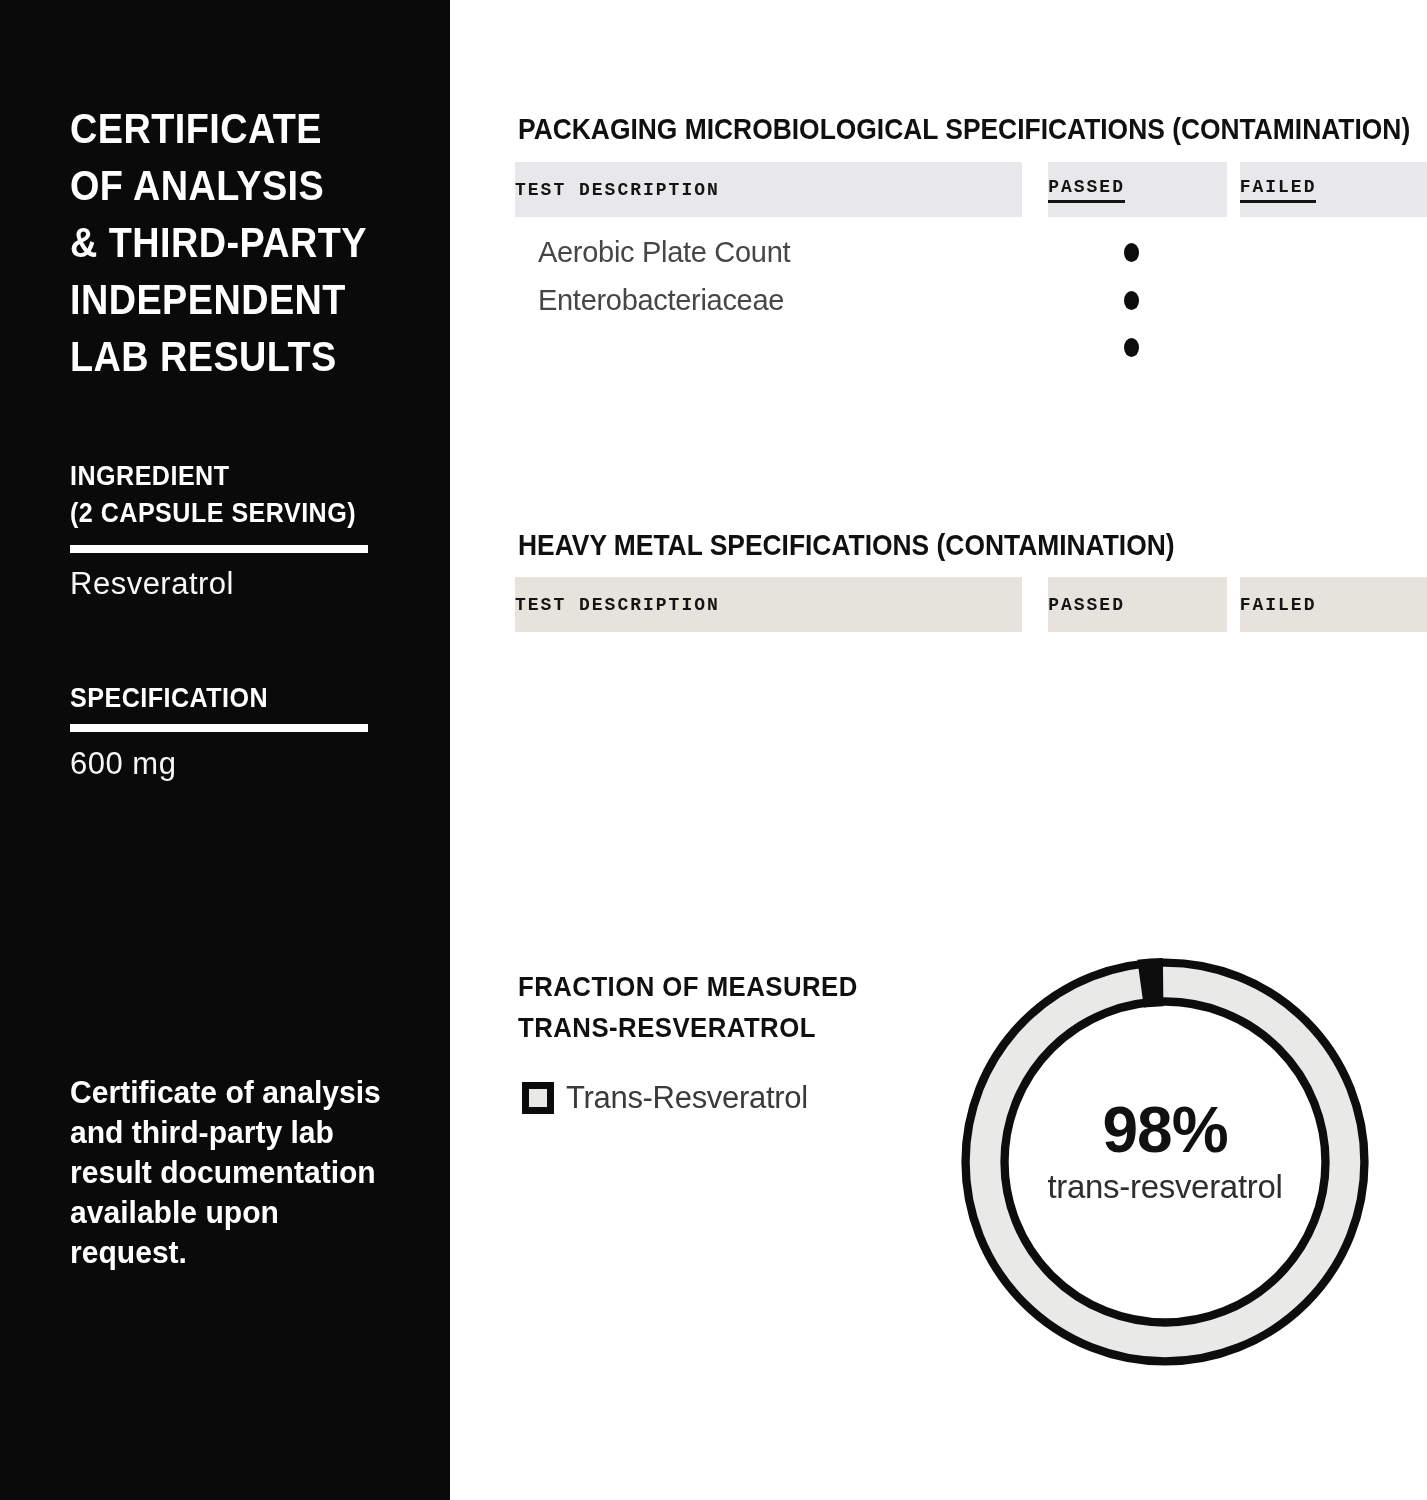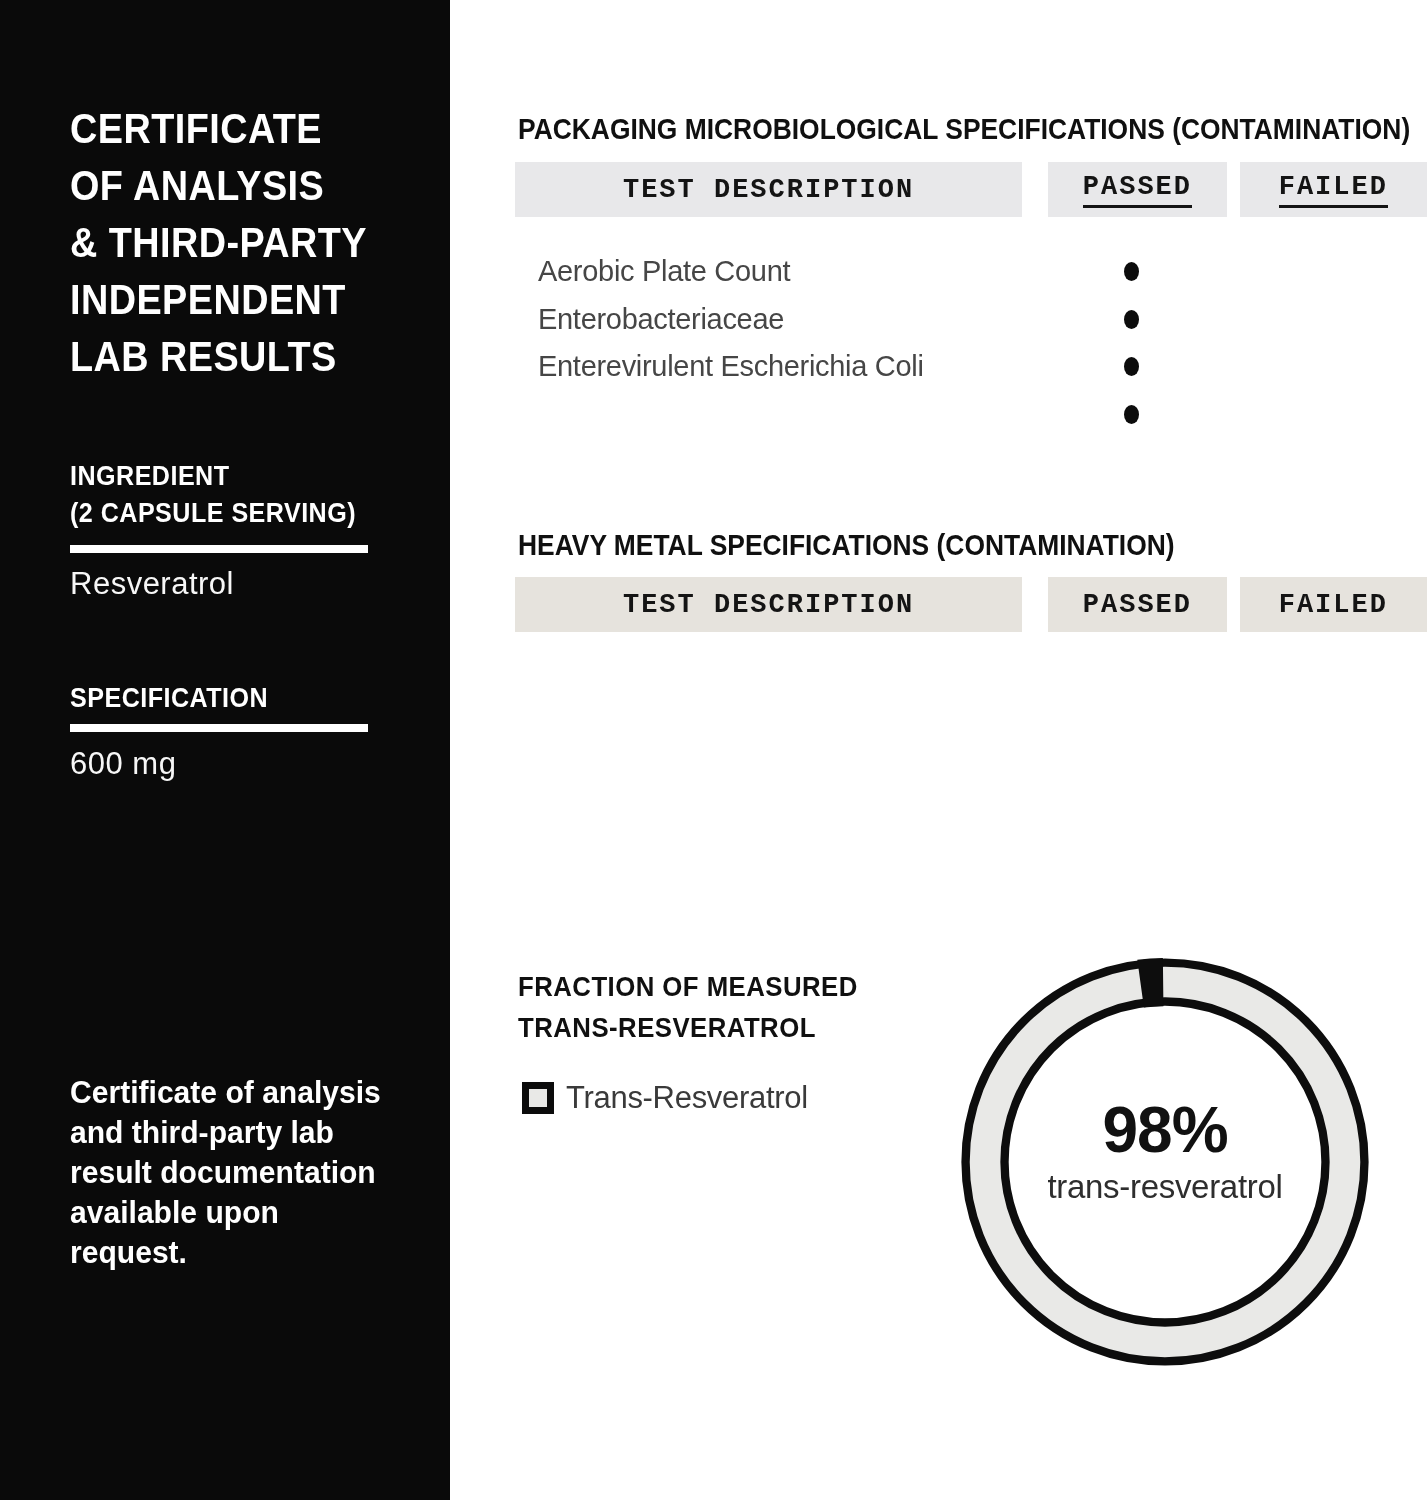--- a/index.html
+++ b/index.html
@@ -86,35 +86,34 @@
 
   .coa-table {
     position: absolute;
     left: 515px;
     width: 912px;
   }
   .hdr-row { display: flex; height: 55px; }
   .hdr-cell {
     display: flex;
     align-items: center;
-    justify-content: center;
     font-family: "Liberation Mono", monospace;
     font-weight: bold;
-    font-size: 27px;
+    font-size: 18px;
     letter-spacing: 2px;
     color: #141414;
   }
   .cell-desc   { width: 517px; }
   .cell-passed { width: 182px; margin-left: 26px; }
   .cell-failed { width: 191px; margin-left: 13px; }
   .t1 .hdr-cell { background: #e8e8ea; }
   .t2 .hdr-cell { background: #e6e3dd; }
   .u { border-bottom: 3px solid #141414; padding-bottom: 3px; }
 
-  .body-rows { margin-top: 31px; }
+  .body-rows { margin-top: 12px; }
   .t-row {
     position: relative;
     height: 47.5px;
     display: flex;
     align-items: center;
   }
   .t-label {
     padding-left: 23px;
     font-size: 29px;
     color: #464646;
@@ -236,24 +235,20 @@
     <div class="body-rows">
       <div class="t-row">
         <span class="t-label">Aerobic Plate Count</span>
         <span class="bullet"></span>
       </div>
       <div class="t-row">
         <span class="t-label">Enterobacteriaceae</span>
         <span class="bullet"></span>
       </div>
       <div class="t-row">
-        <span class="t-label">Enterevirulent Escherichia Coli</span>
-        <span class="bullet"></span>
-      </div>
-      <div class="t-row">
         <span class="bullet"></span>
       </div>
     </div>
   </div>
 
   <h2 class="section-title" style="top:528px">HEAVY METAL SPECIFICATIONS (CONTAMINATION)</h2>
 
   <div class="coa-table t2" style="top:577px">
     <div class="hdr-row">
       <div class="hdr-cell cell-desc">

